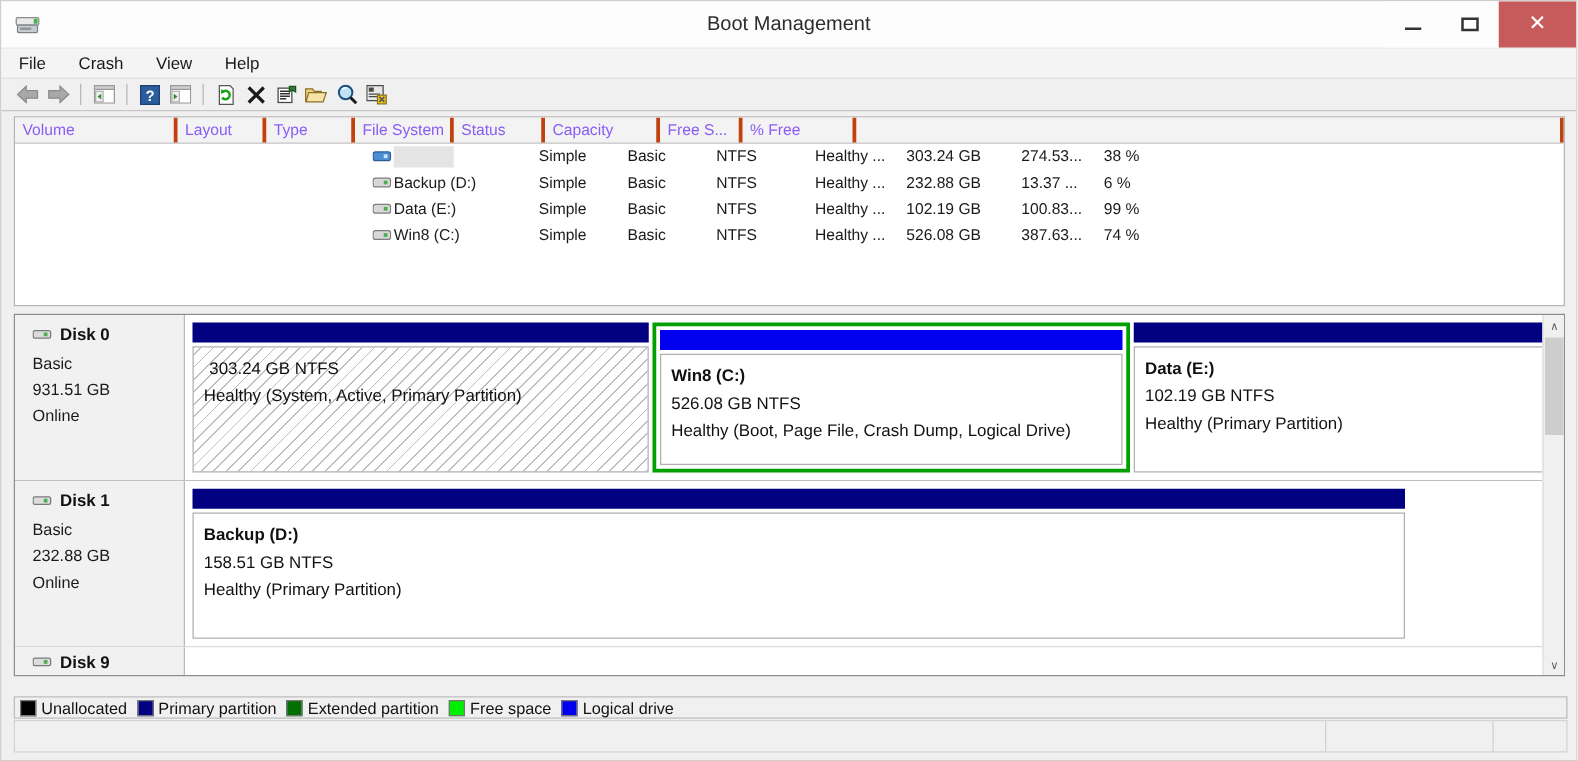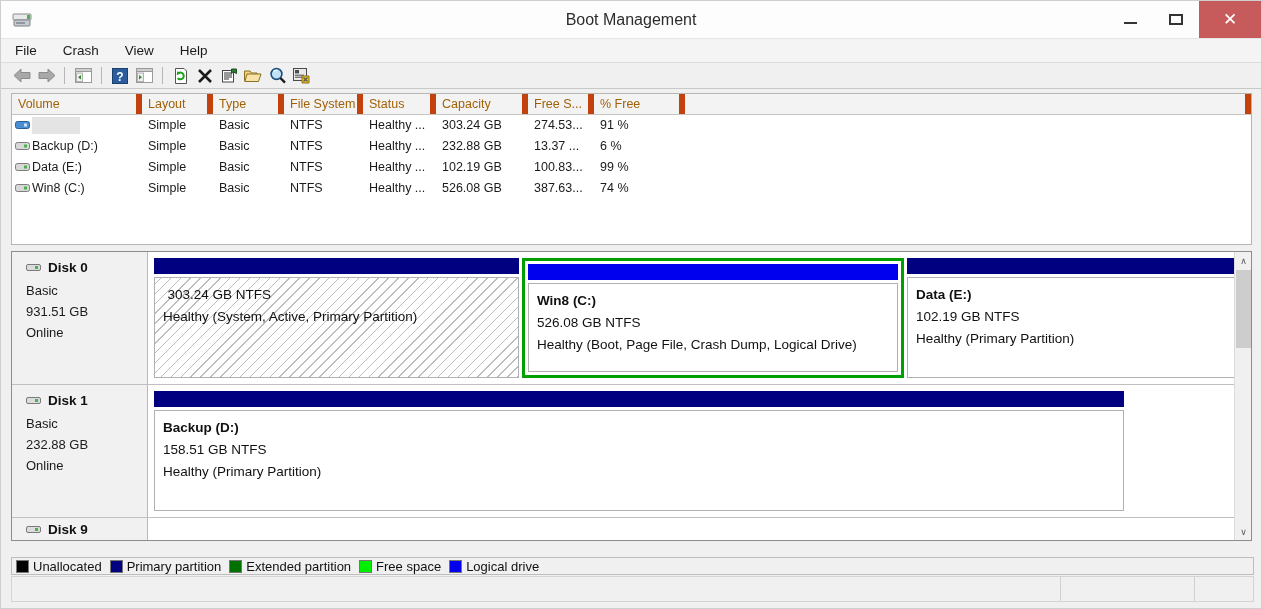--- a/index.html
+++ b/index.html
@@ -104,31 +104,32 @@
     overflow: hidden;
   }
   .vol-head {
     display: flex;
     height: 21px;
     background: #f3f3f3;
     border-bottom: 1px solid #c5c5c5;
   }
   .vol-head .hcell {
     font-size: 12.5px;
-    color: #a16207;
+    color: #8b5cf6;
     line-height: 20px;
     padding-left: 6px;
-    border-right: 6px solid #c2410c;
+    border-right: 3px solid #c2410c;
     overflow: hidden;
     white-space: nowrap;
   }
   .vol-row {
     display: flex;
     height: 21px;
     align-items: center;
+    justify-content: center;
   }
   .vol-row .cell {
     font-size: 12.5px;
     color: #1a1a1a;
     line-height: 21px;
     padding-left: 6px;
     overflow: hidden;
     white-space: nowrap;
     height: 21px;
   }
@@ -418,21 +419,21 @@
           <rect x="9" y="3.5" width="3" height="3" fill="#cfe3f6"></rect>
         </svg>
         <span class="namebox"></span>
       </div>
       <div class="cell" style="width:71px">Simple</div>
       <div class="cell" style="width:71px">Basic</div>
       <div class="cell" style="width:79px">NTFS</div>
       <div class="cell" style="width:73px">Healthy ...</div>
       <div class="cell" style="width:92px">303.24 GB</div>
       <div class="cell" style="width:66px">274.53...</div>
-      <div class="cell" style="width:91px">91 %</div>
+      <div class="cell" style="width:91px">38 %</div>
     </div>
 
     <div class="vol-row">
       <div class="cell vol-name" style="width:130px">
         <svg class="drv-ico" viewBox="0 0 15 11">
           <rect x="0.5" y="1.5" width="14" height="7" rx="2" fill="#d8d8d8" stroke="#7d7d7d"></rect>
           <rect x="9" y="3.5" width="3" height="3" fill="#4caf50"></rect>
         </svg>
         <span>Backup (D:)</span>
       </div>

